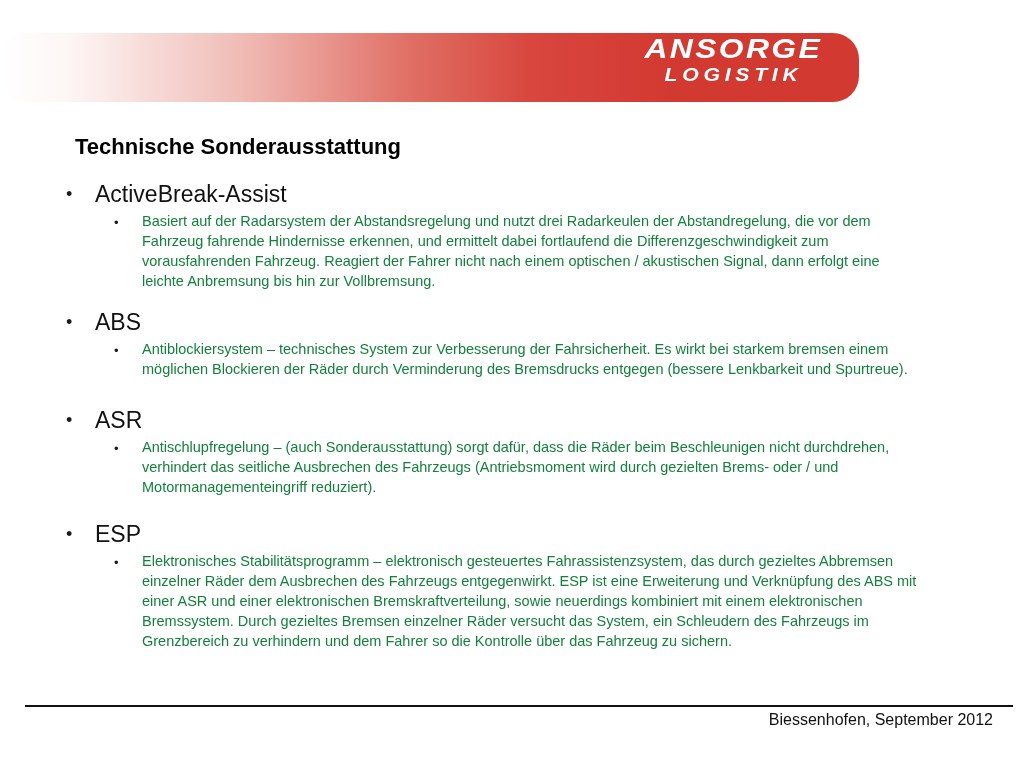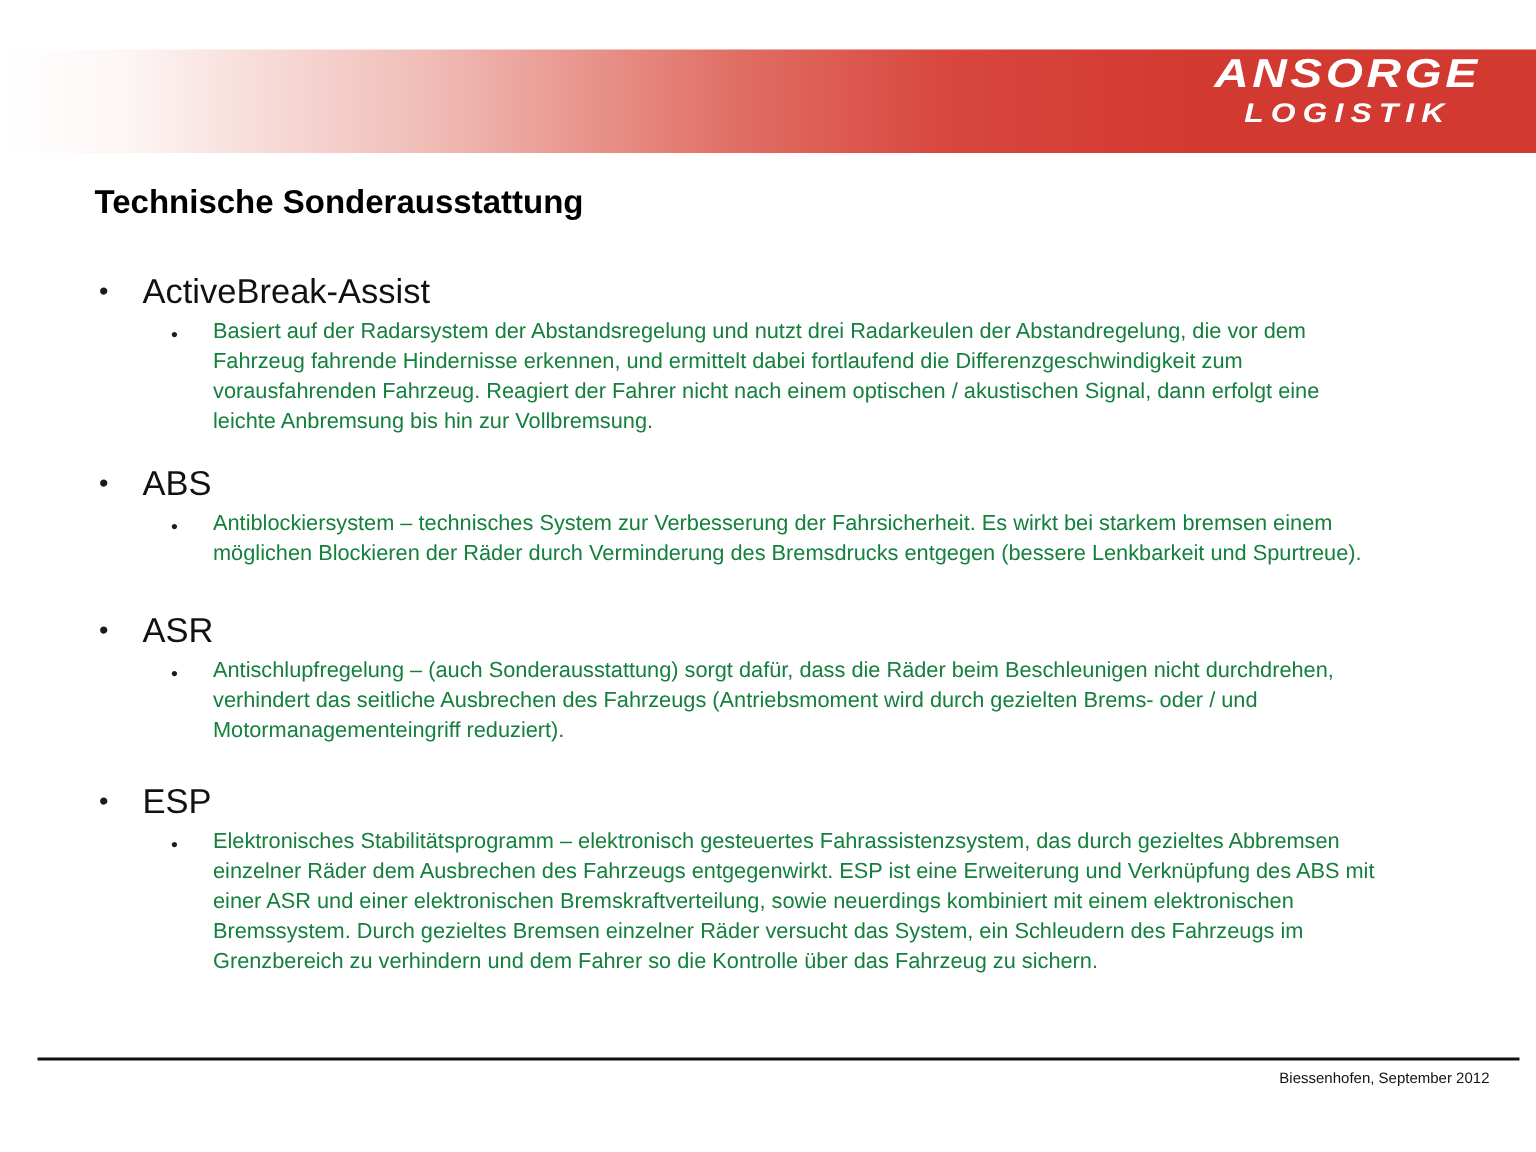--- a/index.html
+++ b/index.html
@@ -9,45 +9,46 @@
     width:1024px; height:768px;
     background:#ffffff;
     overflow:hidden;
     font-family:"Liberation Sans", sans-serif;
     color:#1b1b1b;
   }
 
   
   .header-bar {
     position:absolute; left:0; top:33px;
-    width:1024px; height:69px;
+    width:859px; height:69px;
     background:linear-gradient(to right,
       #ffffff 0%, #fdf6f5 8%, #f0bcb6 28%,
       #e06e64 48%, #d8463d 62%, #d23931 78%, #d23931 100%);
+    border-radius:26px;
   }
   .logo {
     position:absolute; right:50px; top:3px;
     text-align:center; color:#ffffff;
     font-style:italic; font-weight:bold;
     line-height:1;
   }
   .logo-line1 {
     font-size:27px; letter-spacing:2px;
     display:inline-block; transform:scaleX(1.18);
   }
   .logo-line2 {
     font-size:18px; letter-spacing:4px;
     margin-top:3px;
     display:inline-block; transform:scaleX(1.18);
   }
 
   
   .title {
     position:absolute; left:63px; top:120px;
-    margin:0; font-size:22px; font-weight:bold;
+    margin:12px; font-size:22px; font-weight:bold;
     line-height:30px; color:#000000;
   }
 
   
   .section { position:absolute; left:0; width:1024px; }
   .sec1 { top:181px; }
   .sec2 { top:309px; }
   .sec3 { top:407px; }
   .sec4 { top:521px; }
 
@@ -72,21 +73,21 @@
     color:#15803d;
   }
 
   
   .footer-line {
     position:absolute; left:25px; top:705px;
     width:988px; height:2px; background:#111111;
   }
   .footer-text {
     position:absolute; right:31px; top:711px;
-    font-size:10px; line-height:18px; color:#111111;
+    font-size:16px; line-height:18px; color:#111111;
   }
 </style>
 </head>
 <body>
 
 <div class="slide">
 
   <div class="header-bar">
     <div class="logo">
       <div class="logo-line1">ANSORGE</div><br>

